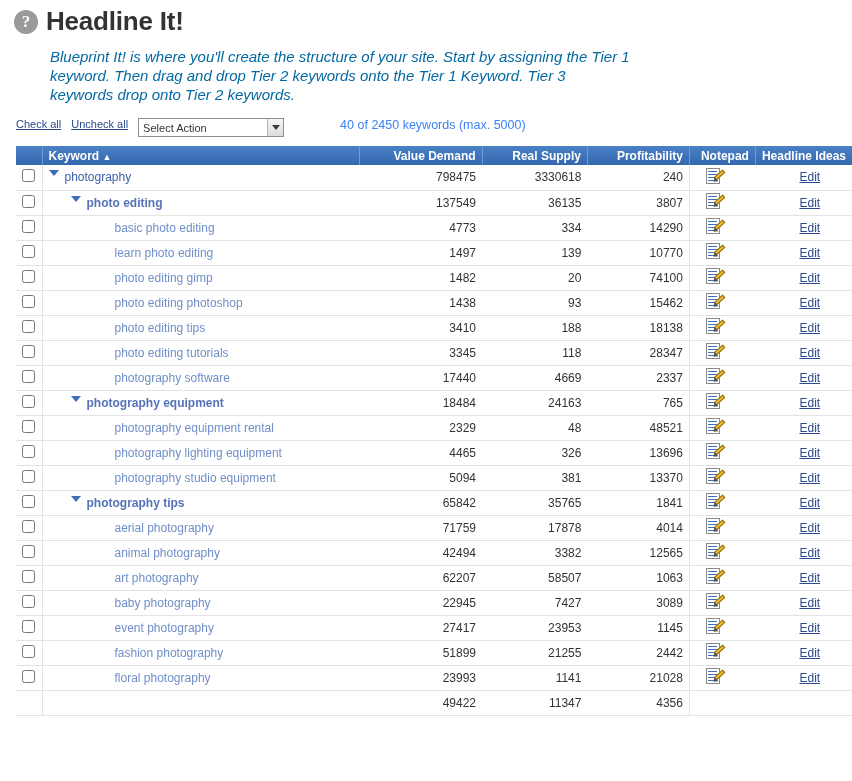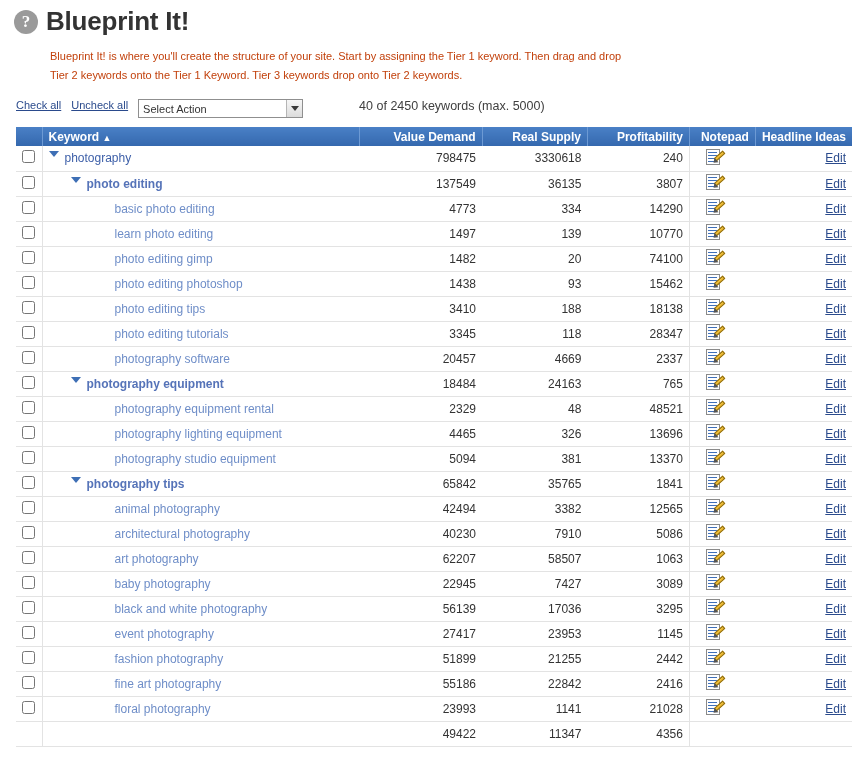--- a/index.html
+++ b/index.html
@@ -36,42 +36,43 @@
   .title {
     font-size: 26px;
     font-weight: bold;
     color: #333333;
     letter-spacing: -0.2px;
   }
 
   .intro {
     margin: 10px 0 0 50px;
     width: 580px;
-    font-size: 11px;
-    color: #c2410c;
+    font-size: 15px;
+    color: #0369a1;
     line-height: 19px;
+    font-style: italic;
   }
   .intro p { margin: 0 0 14px 0; }
 
   
   .toolbar {
     margin: 6px 0 6px 16px;
     display: flex;
     height: 22px;
   }
   .link {
     color: #2a4a8c;
     text-decoration: underline;
     font-size: 11px;
     cursor: pointer;
   }
   .toolbar .link { margin-right: 10px; }
   .select-wrap {
     position: relative;
-    width: 165px;
+    width: 146px;
     height: 19px;
     border: 1px solid #8f8f8f;
     background: #ffffff;
     font-size: 11px;
     display: flex;
     align-items: center;
     padding-left: 4px;
   }
   .select-wrap .arrow-box {
     position: absolute;
@@ -83,21 +84,21 @@
   }
   .caret-down {
     width: 0; height: 0;
     border-left: 4px solid transparent;
     border-right: 4px solid transparent;
     border-top: 5px solid #3a3a3a;
   }
   .count-text {
     margin-left: 56px;
     font-size: 12.5px;
-    color: #404040;
+    color: #3b82f6;
   }
 
   
   table.kw {
     width: 836px;
     margin-left: 16px;
     border-collapse: collapse;
     font-size: 12px;
   }
   table.kw thead th {
@@ -123,21 +124,21 @@
     padding: 0 6px;
     border-bottom: 1px solid #e3e3e3;
     background: #ffffff;
     vertical-align: middle;
     white-space: nowrap;
   }
   td.c-check { width: 26px; padding: 0 0 0 5px; border-right: 1px solid #e3e3e3; }
   td.c-kw { text-align: left; }
   td.c-num { text-align: right; }
   td.c-note { text-align: left; width: 66px; border-left: 1px solid #e3e3e3; }
-  td.c-head { text-align: right; width: 96px; }
+  td.c-head { text-align: left; width: 96px; }
 
   .kwlink {
     color: #4a6fb5;
     text-decoration: none;
     font-size: 12px;
   }
   .kwlink.t1 { color: #3d5fa8; }
   .kwlink.t2 { color: #5573b8; }
   .kwlink.t3 { color: #6f8ec8; }
 
@@ -206,21 +207,21 @@
     margin-left: 38px;
   }
 </style>
 </head>
 <body>
 
 <div class="page">
 
   <div class="header">
     <div class="help-icon">?</div>
-    <div class="title">Blueprint It!</div>
+    <div class="title">Headline It!</div>
   </div>
 
   <div class="intro">
     <p>Blueprint It! is where you'll create the structure of your site. Start by assigning the Tier 1 keyword. Then drag and drop Tier 2 keywords onto the Tier 1 Keyword. Tier 3 keywords drop onto Tier 2 keywords.</p>
   </div>
 
   <div class="toolbar">
     <span class="link">Check all</span>
     <span class="link">Uncheck all</span>
     <div class="select-wrap">
@@ -354,21 +355,21 @@
           <td class="c-note"><span class="notepad"><span class="sheet"></span><span class="lines"></span><span class="pencil"></span></span></td>
           <td class="c-head"><span class="editlink">Edit</span></td>
         </tr>
         <tr>
           <td class="c-check"><input type="checkbox" class="cb" style=""></td>
           <td class="c-kw">
             <div class="kw-cell indent3">
               <a class="kwlink t3">photography software</a>
             </div>
           </td>
-          <td class="c-num">20457</td>
+          <td class="c-num">17440</td>
           <td class="c-num">4669</td>
           <td class="c-num">2337</td>
           <td class="c-note"><span class="notepad"><span class="sheet"></span><span class="lines"></span><span class="pencil"></span></span></td>
           <td class="c-head"><span class="editlink">Edit</span></td>
         </tr>
         <tr>
           <td class="c-check"><input type="checkbox" class="cb" style=""></td>
           <td class="c-kw">
             <div class="kw-cell indent1">
               <span class="twisty"></span>
@@ -431,46 +432,46 @@
           <td class="c-num">65842</td>
           <td class="c-num">35765</td>
           <td class="c-num">1841</td>
           <td class="c-note"><span class="notepad"><span class="sheet"></span><span class="lines"></span><span class="pencil"></span></span></td>
           <td class="c-head"><span class="editlink">Edit</span></td>
         </tr>
         <tr>
           <td class="c-check"><input type="checkbox" class="cb" style=""></td>
           <td class="c-kw">
             <div class="kw-cell indent3">
+              <a class="kwlink t3">aerial photography</a>
+            </div>
+          </td>
+          <td class="c-num">71759</td>
+          <td class="c-num">17878</td>
+          <td class="c-num">4014</td>
+          <td class="c-note"><span class="notepad"><span class="sheet"></span><span class="lines"></span><span class="pencil"></span></span></td>
+          <td class="c-head"><span class="editlink">Edit</span></td>
+        </tr>
+        <tr>
+          <td class="c-check"><input type="checkbox" class="cb" style=""></td>
+          <td class="c-kw">
+            <div class="kw-cell indent3">
               <a class="kwlink t3">animal photography</a>
             </div>
           </td>
           <td class="c-num">42494</td>
           <td class="c-num">3382</td>
           <td class="c-num">12565</td>
           <td class="c-note"><span class="notepad"><span class="sheet"></span><span class="lines"></span><span class="pencil"></span></span></td>
           <td class="c-head"><span class="editlink">Edit</span></td>
         </tr>
         <tr>
           <td class="c-check"><input type="checkbox" class="cb" style=""></td>
           <td class="c-kw">
             <div class="kw-cell indent3">
-              <a class="kwlink t3">architectural photography</a>
-            </div>
-          </td>
-          <td class="c-num">40230</td>
-          <td class="c-num">7910</td>
-          <td class="c-num">5086</td>
-          <td class="c-note"><span class="notepad"><span class="sheet"></span><span class="lines"></span><span class="pencil"></span></span></td>
-          <td class="c-head"><span class="editlink">Edit</span></td>
-        </tr>
-        <tr>
-          <td class="c-check"><input type="checkbox" class="cb" style=""></td>
-          <td class="c-kw">
-            <div class="kw-cell indent3">
               <a class="kwlink t3">art photography</a>
             </div>
           </td>
           <td class="c-num">62207</td>
           <td class="c-num">58507</td>
           <td class="c-num">1063</td>
           <td class="c-note"><span class="notepad"><span class="sheet"></span><span class="lines"></span><span class="pencil"></span></span></td>
           <td class="c-head"><span class="editlink">Edit</span></td>
         </tr>
         <tr>
@@ -483,65 +484,39 @@
           <td class="c-num">22945</td>
           <td class="c-num">7427</td>
           <td class="c-num">3089</td>
           <td class="c-note"><span class="notepad"><span class="sheet"></span><span class="lines"></span><span class="pencil"></span></span></td>
           <td class="c-head"><span class="editlink">Edit</span></td>
         </tr>
         <tr>
           <td class="c-check"><input type="checkbox" class="cb" style=""></td>
           <td class="c-kw">
             <div class="kw-cell indent3">
-              <a class="kwlink t3">black and white photography</a>
-            </div>
-          </td>
-          <td class="c-num">56139</td>
-          <td class="c-num">17036</td>
-          <td class="c-num">3295</td>
-          <td class="c-note"><span class="notepad"><span class="sheet"></span><span class="lines"></span><span class="pencil"></span></span></td>
-          <td class="c-head"><span class="editlink">Edit</span></td>
-        </tr>
-        <tr>
-          <td class="c-check"><input type="checkbox" class="cb" style=""></td>
-          <td class="c-kw">
-            <div class="kw-cell indent3">
               <a class="kwlink t3">event photography</a>
             </div>
           </td>
           <td class="c-num">27417</td>
           <td class="c-num">23953</td>
           <td class="c-num">1145</td>
           <td class="c-note"><span class="notepad"><span class="sheet"></span><span class="lines"></span><span class="pencil"></span></span></td>
           <td class="c-head"><span class="editlink">Edit</span></td>
         </tr>
         <tr>
           <td class="c-check"><input type="checkbox" class="cb" style=""></td>
           <td class="c-kw">
             <div class="kw-cell indent3">
               <a class="kwlink t3">fashion photography</a>
             </div>
           </td>
           <td class="c-num">51899</td>
           <td class="c-num">21255</td>
           <td class="c-num">2442</td>
-          <td class="c-note"><span class="notepad"><span class="sheet"></span><span class="lines"></span><span class="pencil"></span></span></td>
-          <td class="c-head"><span class="editlink">Edit</span></td>
-        </tr>
-        <tr>
-          <td class="c-check"><input type="checkbox" class="cb" style=""></td>
-          <td class="c-kw">
-            <div class="kw-cell indent3">
-              <a class="kwlink t3">fine art photography</a>
-            </div>
-          </td>
-          <td class="c-num">55186</td>
-          <td class="c-num">22842</td>
-          <td class="c-num">2416</td>
           <td class="c-note"><span class="notepad"><span class="sheet"></span><span class="lines"></span><span class="pencil"></span></span></td>
           <td class="c-head"><span class="editlink">Edit</span></td>
         </tr>
         <tr>
           <td class="c-check"><input type="checkbox" class="cb" style=""></td>
           <td class="c-kw">
             <div class="kw-cell indent3">
               <a class="kwlink t3">floral photography</a>
             </div>
           </td>

